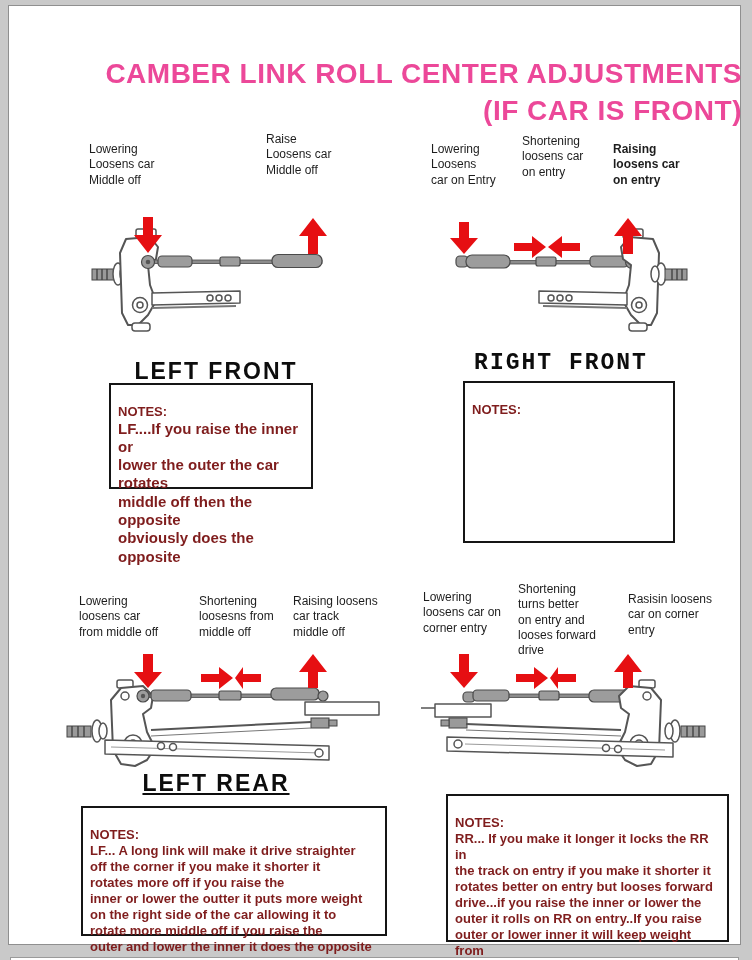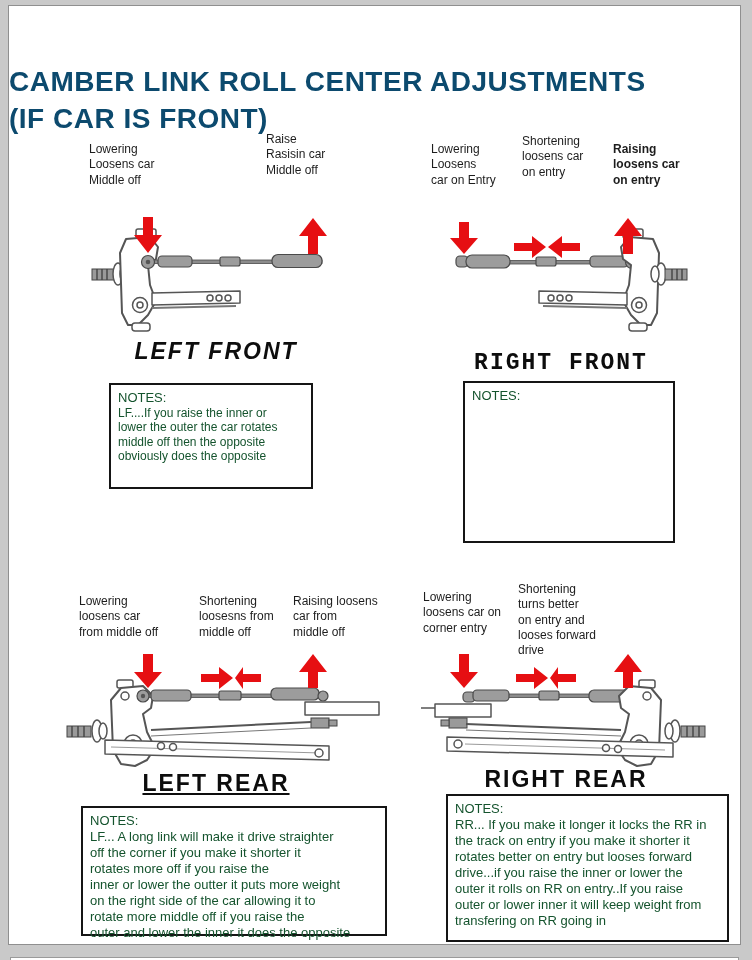--- a/index.html
+++ b/index.html
@@ -17,38 +17,38 @@
   }
   .sheet{
     position:absolute;left:8px;top:5px;width:733px;height:940px;
     background:var(--page-bg);border:1px solid #8f8f8f;box-sizing:border-box;
   }
   .next-sheet{
     position:absolute;left:10px;top:957px;width:729px;height:6px;
     background:#fff;border:1px solid #9a9a9a;box-sizing:border-box;
   }
   .title{
-    position:absolute;left:0;top:58px;width:733px;text-align:left;
-    font-weight:800;font-size:28px;line-height:1.32;letter-spacing:.5px;color:#0c4a6e;
+    position:absolute;left:0;top:50px;width:733px;text-align:right;
+    font-weight:800;font-size:28px;line-height:1.32;letter-spacing:.5px;color:#ec4899;
   }
   .lbl{
     position:absolute;font-size:12px;line-height:1.28;color:#1d1d1d;
     white-space:pre-line;
   }
   .heading{
     position:absolute;text-align:center;font-weight:800;font-size:23px;
     letter-spacing:2px;color:#0d0d0d;
   }
   .notes{
     position:absolute;background:#fff;border:2px solid #151515;box-sizing:border-box;
-    padding:5px 7px;font-weight:400;color:#14532d;
+    padding:19px 7px;font-weight:700;color:#7f1d1d;
   }
   .notes .nt{font-size:13px;line-height:1.2;}
   .notes .nb{white-space:pre-line;}
-  .notes.front .nb{font-size:12px;line-height:1.22;}
+  .notes.front .nb{font-size:15px;line-height:1.22;}
   .notes.rear  .nb{font-size:13px;line-height:1.24;}
   .diagram{position:absolute;}
   .arrow{color:var(--arrow-red);}
   svg .metal{fill:var(--link-gray);stroke:var(--outline-gray);stroke-width:1.2;}
   svg .rod{fill:#8c8c8c;stroke:var(--outline-gray);stroke-width:.8;}
   svg .body{fill:#ffffff;stroke:#555;stroke-width:2;stroke-linejoin:round;}
   svg .part{fill:#ffffff;stroke:#555;stroke-width:1.5;stroke-linejoin:round;}
   svg .dark{fill:#9a9a9a;stroke:#444;stroke-width:1;}
 </style>
 </head>
@@ -59,21 +59,21 @@
 
     <div class="title">
       <div>CAMBER LINK ROLL CENTER ADJUSTMENTS</div>
       <div>(IF CAR IS FRONT)</div>
     </div>
 
     <div class="lbl" style="left:80px;top:136px;">Lowering
 Loosens car
 Middle off</div>
     <div class="lbl" style="left:257px;top:126px;">Raise
-Rasisin car
+Loosens car
 Middle off</div>
 
     <svg class="diagram" style="left:77px;top:203px;" width="290" height="145" viewBox="0 0 290 145">
       <g>
         <rect class="dark" x="6" y="60" width="22" height="11"></rect>
         <line x1="11" y1="60" x2="11" y2="71" stroke="#444" stroke-width="1.4"></line>
         <line x1="16" y1="60" x2="16" y2="71" stroke="#444" stroke-width="1.4"></line>
         <line x1="21" y1="60" x2="21" y2="71" stroke="#444" stroke-width="1.4"></line>
         <ellipse class="part" cx="32" cy="65" rx="5" ry="11"></ellipse>
         <ellipse class="part" cx="38" cy="65" rx="4" ry="8"></ellipse>
@@ -102,21 +102,21 @@
         <circle class="part" cx="142" cy="89" r="3"></circle>
       </g>
       <g class="arrow">
         <polygon fill="currentColor" points="57,8 67,8 67,26 76,26 62,44 48,26 57,26"></polygon>
       </g>
       <g class="arrow">
         <polygon fill="currentColor" points="222,45 222,27 213,27 227,9 241,27 232,27 232,45"></polygon>
       </g>
     </svg>
 
-    <div class="heading" style="left:82px;top:332px;width:250px;font-style:italic;">LEFT FRONT</div>
+    <div class="heading" style="left:82px;top:352px;width:250px;">LEFT FRONT</div>
 
     <div class="notes front" style="left:100px;top:377px;width:204px;height:106px;">
       <div class="nt">NOTES:</div>
       <div class="nb">LF....If you raise the inner or
 lower the  outer the car rotates
 middle off then the opposite
 obviously does the opposite</div>
     </div>
 
     <div class="lbl" style="left:422px;top:136px;">Lowering
@@ -180,21 +180,21 @@
       <div class="nt">NOTES:</div>
     </div>
 
     <div class="lbl" style="left:70px;top:588px;">Lowering
 loosens car
 from middle off</div>
     <div class="lbl" style="left:190px;top:588px;">Shortening
 loosesns from
 middle off</div>
     <div class="lbl" style="left:284px;top:588px;">Raising loosens
-car from
+car track
  middle off</div>
 
     <svg class="diagram" style="left:50px;top:646px;" width="325" height="130" viewBox="0 0 325 130">
       <g>
         <rect class="dark" x="8" y="74" width="24" height="11"></rect>
         <line x1="13" y1="74" x2="13" y2="85" stroke="#444" stroke-width="1.4"></line>
         <line x1="19" y1="74" x2="19" y2="85" stroke="#444" stroke-width="1.4"></line>
         <line x1="25" y1="74" x2="25" y2="85" stroke="#444" stroke-width="1.4"></line>
         <ellipse class="part" cx="38" cy="79" rx="5" ry="11"></ellipse>
         <ellipse class="part" cx="44" cy="79" rx="4" ry="8"></ellipse>
@@ -257,20 +257,23 @@
     </div>
 
     <div class="lbl" style="left:414px;top:584px;">Lowering
 loosens car on
 corner entry</div>
     <div class="lbl" style="left:509px;top:576px;">Shortening
 turns better
 on entry and
 looses forward
  drive</div>
+    <div class="lbl" style="left:619px;top:586px;">Rasisin loosens
+car on corner
+entry</div>
 
     <svg class="diagram" style="left:412px;top:646px;" width="325" height="130" viewBox="0 0 325 130">
       <g>
         <rect class="part" x="14" y="52" width="56" height="13"></rect>
         <line x1="0" y1="56" x2="14" y2="56" stroke="#555" stroke-width="1.5"></line>
         <rect class="dark" x="28" y="66" width="18" height="10"></rect>
         <rect class="dark" x="20" y="68" width="8" height="6"></rect>
       </g>
       <g>
         <rect class="rod" x="62" y="42" width="146" height="3.5"></rect>
@@ -312,21 +315,20 @@
       </g>
       <g class="arrow">
         <polygon fill="currentColor" points="95,22 113,22 113,15 127,26 113,37 113,30 95,30"></polygon>
         <polygon fill="currentColor" points="155,22 137,22 137,15 129,26 137,37 137,30 155,30"></polygon>
       </g>
       <g class="arrow">
         <polygon fill="currentColor" points="202,36 202,20 193,20 207,2 221,20 212,20 212,36"></polygon>
       </g>
     </svg>
 
-    <div class="heading" style="left:417px;top:760px;width:280px;">RIGHT REAR</div>
 
     <div class="notes rear" style="left:437px;top:788px;width:283px;height:148px;">
       <div class="nt">NOTES:</div>
       <div class="nb">RR... If you make it longer it locks the RR in
 the track on entry if you make it shorter it
 rotates better on entry but looses forward
 drive...if you raise the inner or lower the
 outer it rolls on RR on entry..If you raise
 outer  or lower inner it will keep weight from
 transfering on RR going in</div>

